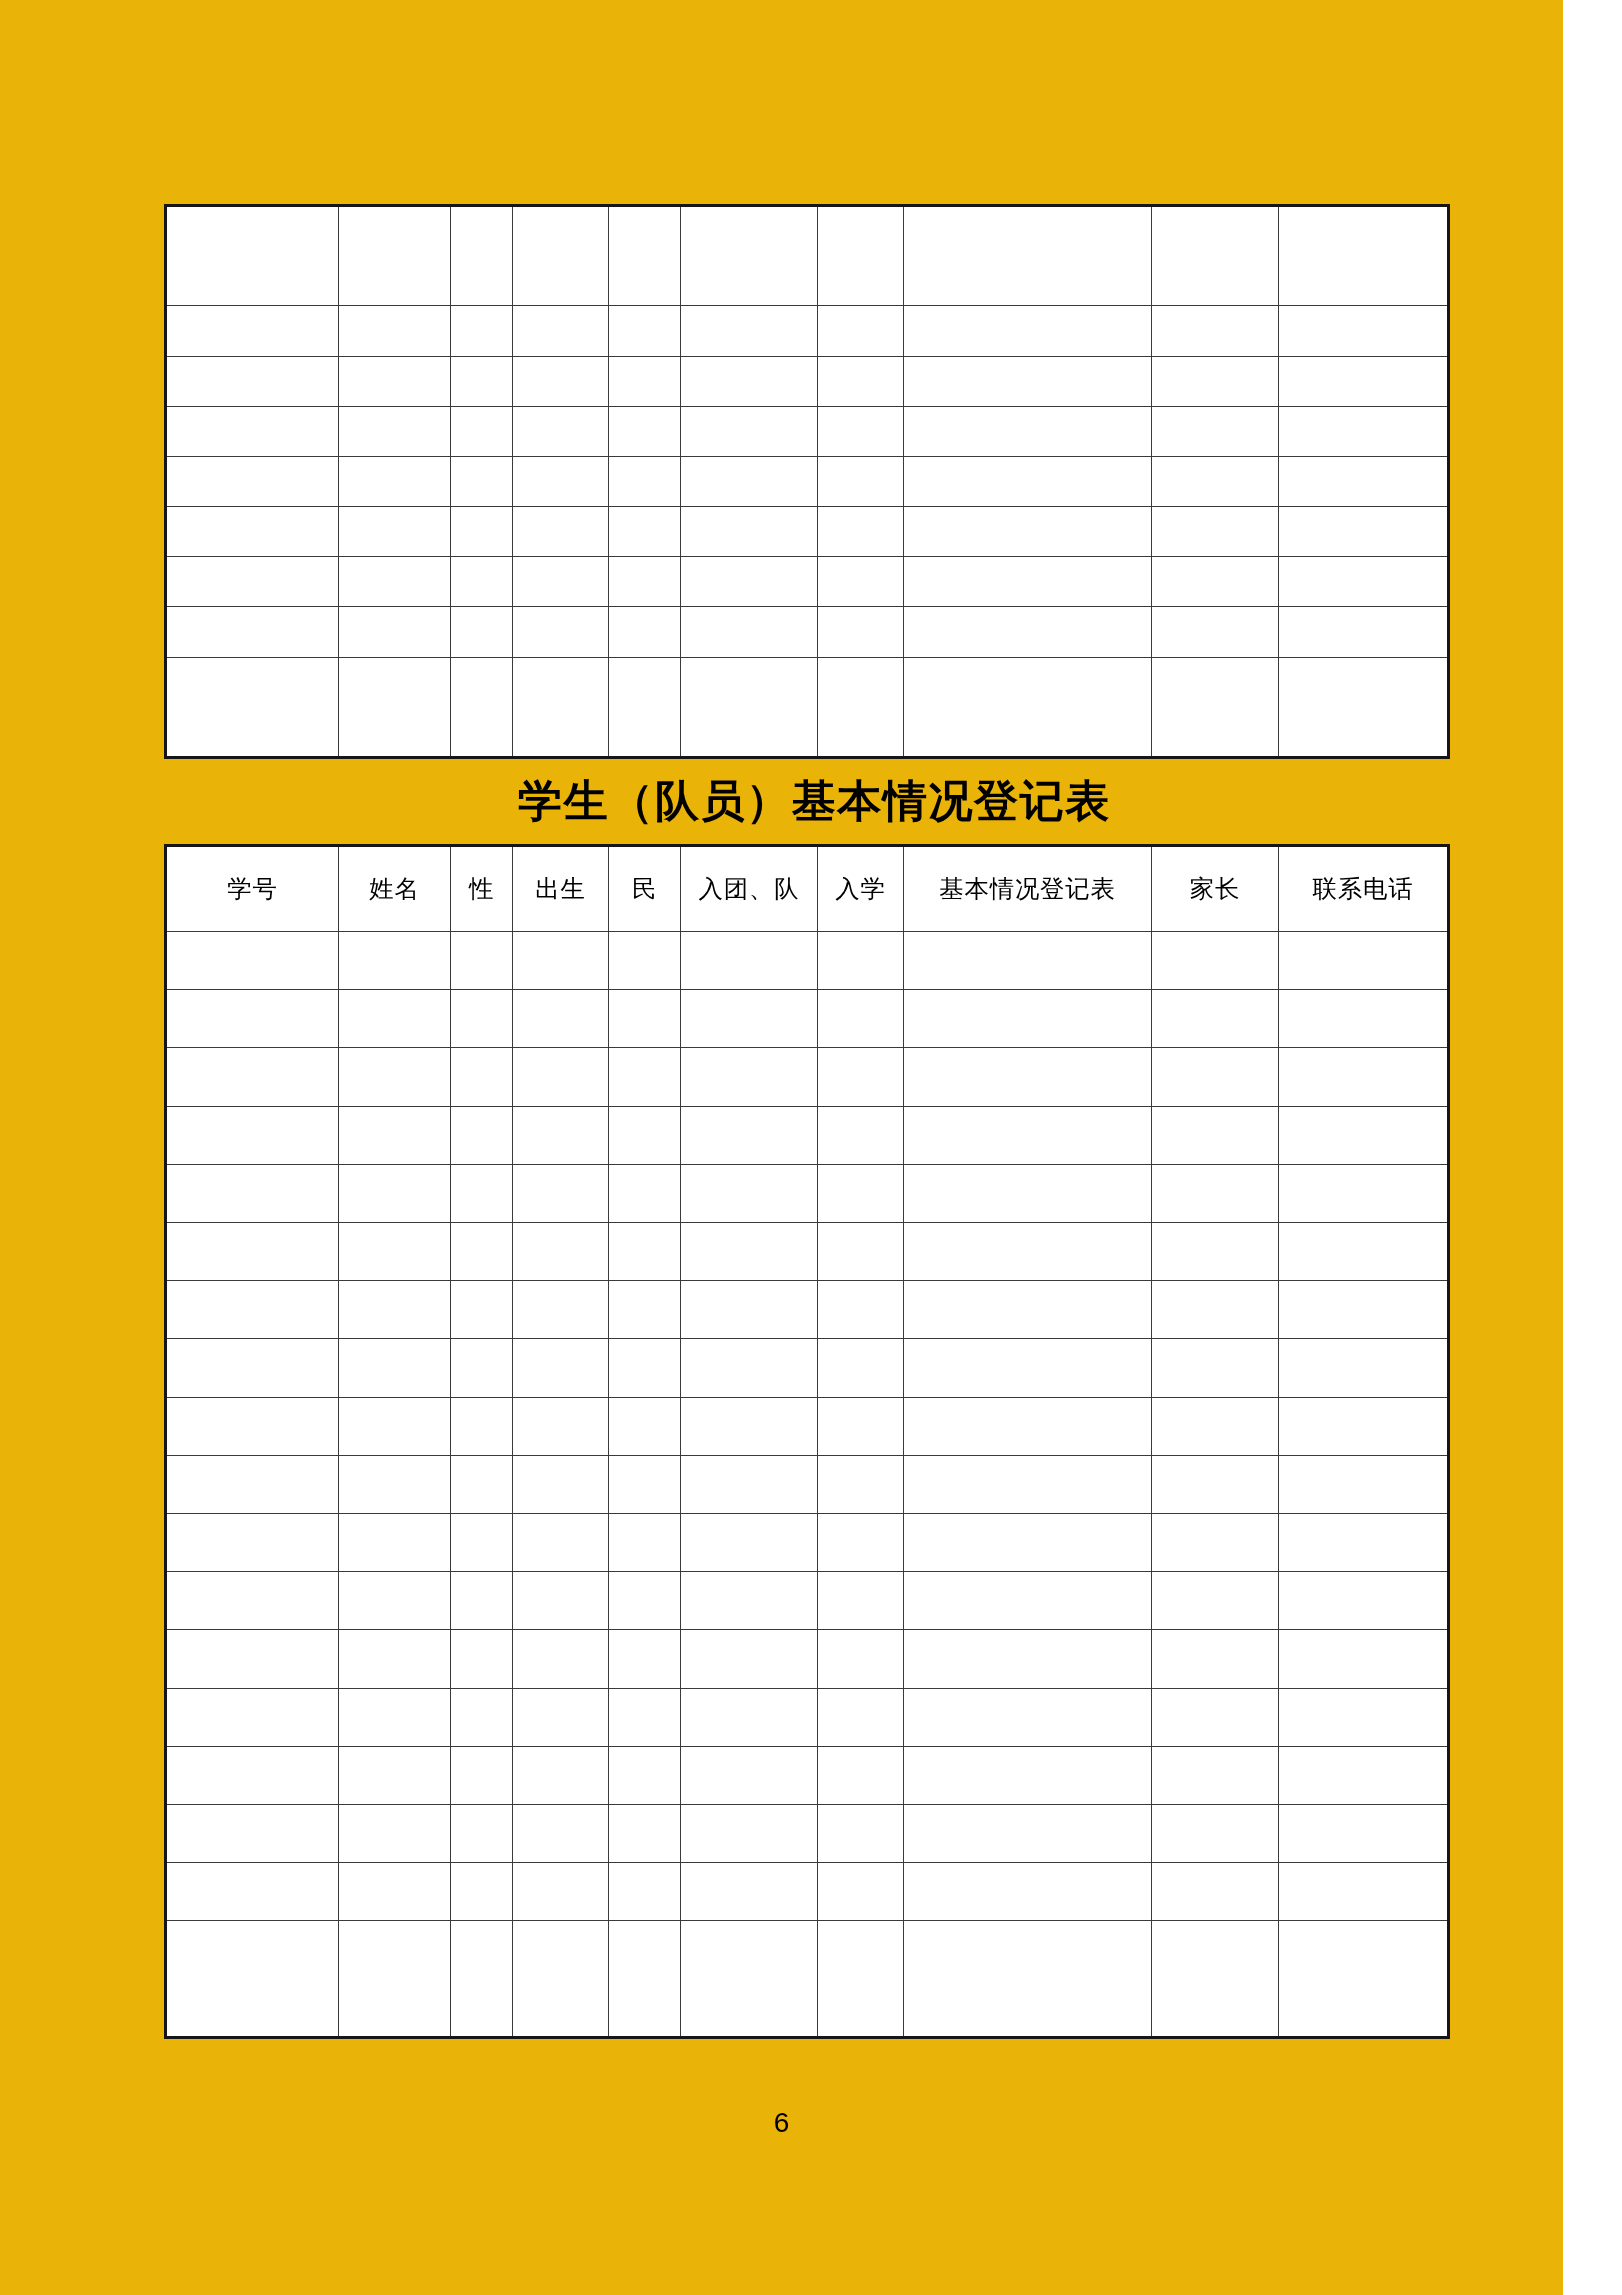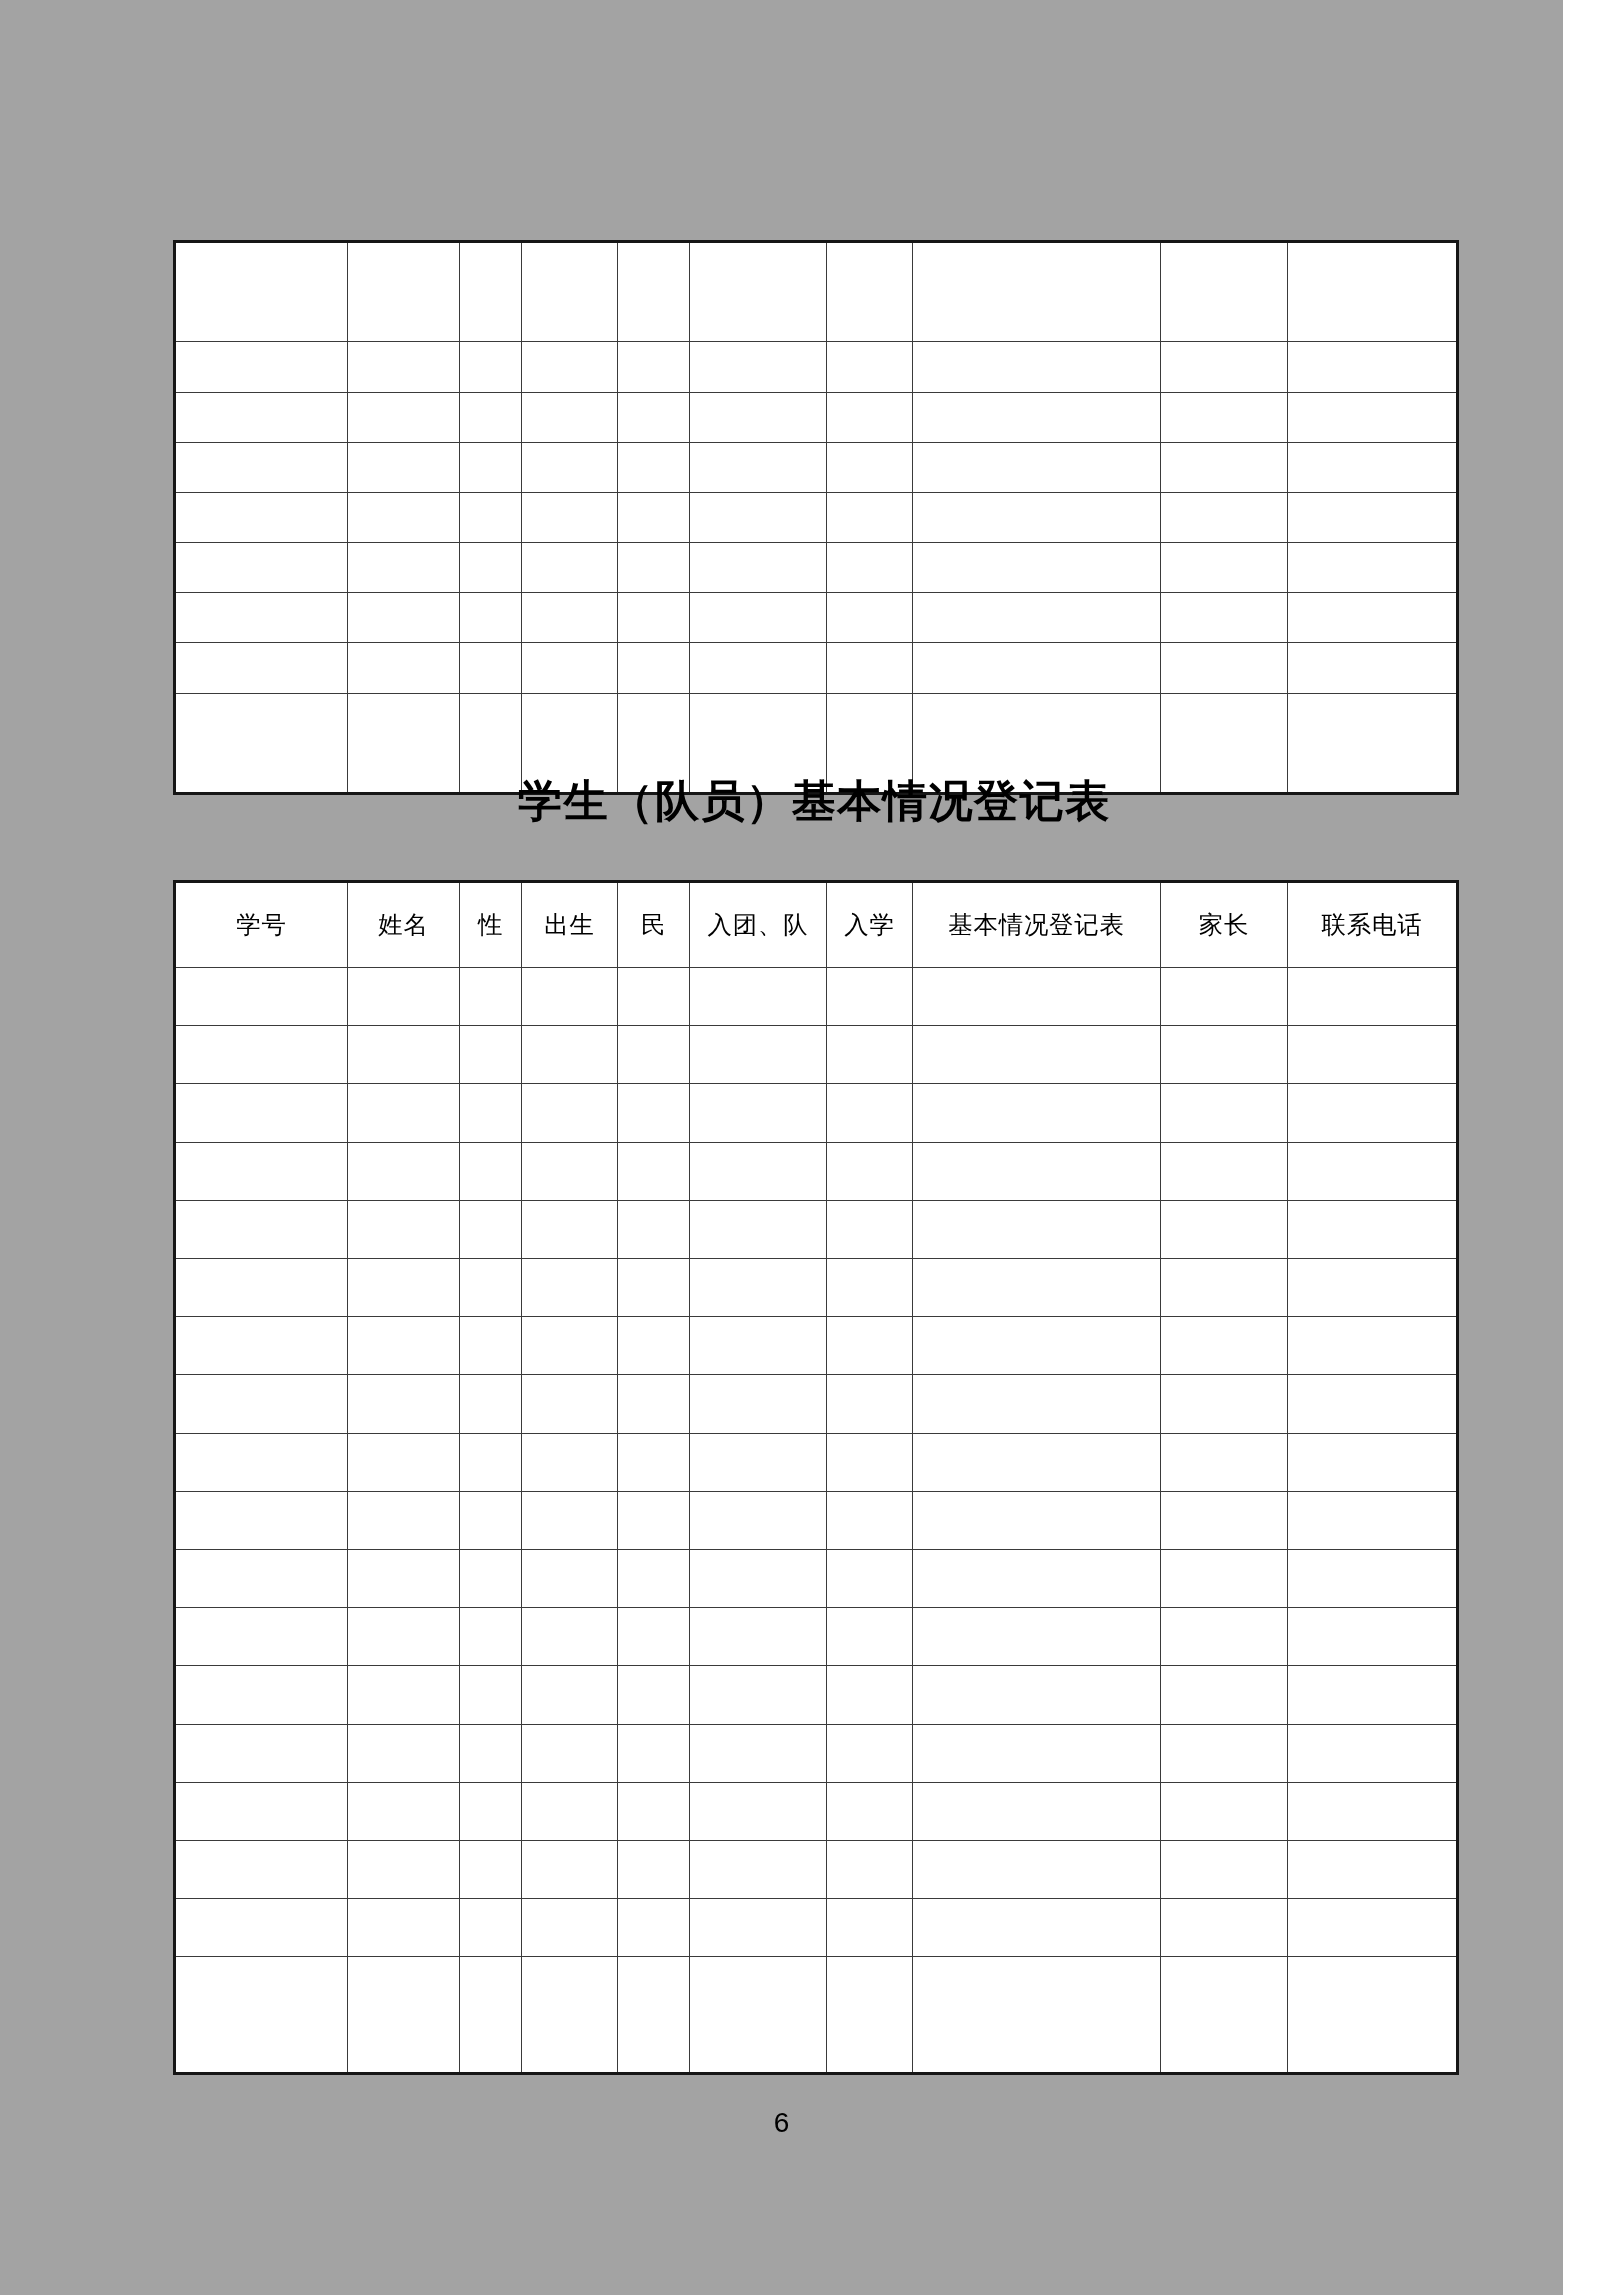--- a/index.html
+++ b/index.html
@@ -8,31 +8,30 @@
     width: 1622px;
     height: 2295px;
     background: #ffffff;
     color: #000000;
     font-family: "Liberation Sans", "DejaVu Sans", sans-serif;
   }
   .page {
     position: relative;
     width: 1563px;
     height: 2295px;
-    background: #a3a3a3;
+    background: #eab308;
     overflow: hidden;
   }
   table.grid {
     position: absolute;
-    left: 173px;
+    left: 164px;
     width: 1283px;
     border-collapse: collapse;
     table-layout: fixed;
     border: 3.3px solid #161616;
-    margin-top: 36px;
   }
   table.grid td,
   table.grid th {
     border: 1.6px solid #3a3a3a;
     padding: 0;
     background: #ffffff;
   }
   table.top-grid {
     top: 204px;
     height: 555px;

